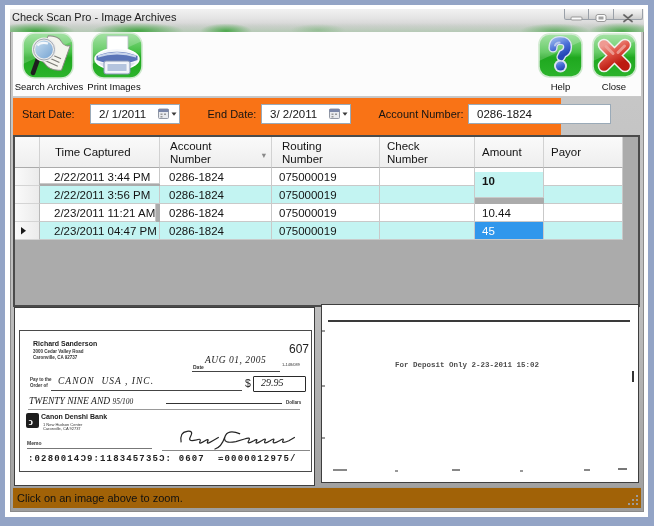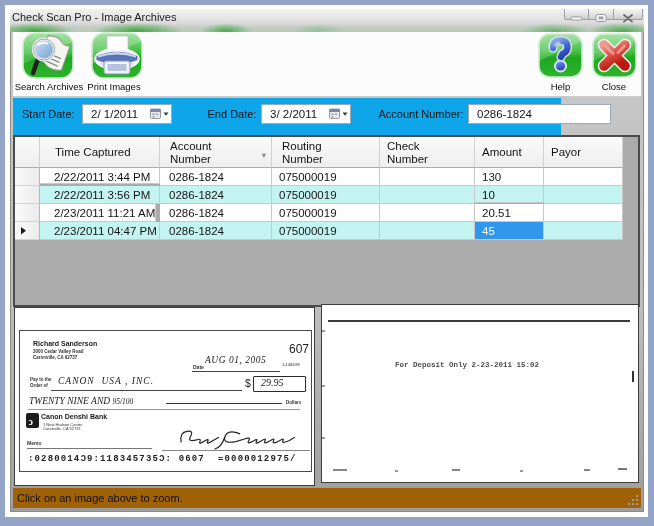--- a/index.html
+++ b/index.html
@@ -24,21 +24,21 @@
 #title { left:12px; top:11px; font-size:11px; color:#1b1b1b; }
 #winbtns { left:564px; top:9px; height:11px; display:flex; }
 .wbtn { width:25px; height:11px; background:linear-gradient(#f6f6f6,#e6e6e6 45%,#cdcdcd); border:1px solid #9aa0a8; border-top:none; position:relative; }
 .wbtn + .wbtn { border-left:none; }
 .wbtn.first { border-radius:0 0 0 2.5px; }
 .wbtn.last { border-radius:0 0 2.5px 0; width:29px; }
 
 #toolbar { left:13px; top:32px; width:628px; height:65px; background:#fcfcfc; border-bottom:1px solid #c9c9c9; }
 .tlabel { position:absolute; font-size:9.5px; color:#0d0d0d; text-align:center; white-space:nowrap; }
 
-#filterrow { left:13px; top:98px; width:548px; height:37px; background:#0ea5e9; font-size:11px; color:#141414; }
+#filterrow { left:13px; top:98px; width:548px; height:37px; background:#f97316; font-size:11px; color:#141414; }
 .flabel { position:absolute; top:10px; }
 .fld { position:absolute; top:5.5px; background:#fff; border:1px solid #9aaab8; font-size:11.5px; color:#141414; height:20px; padding-top:3.5px; padding-left:8px; }
 .dd { position:absolute; right:1px; top:2.5px; width:21px; height:15px; }
 
 #grid { left:13px; top:135px; width:627px; height:172px; background:#ababab; border:2px solid #4b4b4b; }
 .gh { position:absolute; top:0; height:31px; background:linear-gradient(#fafafa,#eeeeee); border-right:1px solid #d2d2d2; border-bottom:1px solid #ababab; font-size:11.5px; color:#141414; padding:3px 0 0 7px; line-height:12.5px; }
 .rh { position:absolute; left:0; width:25px; height:18px; background:linear-gradient(90deg,#fafafa,#ebebeb); border-right:1px solid #b8b8b8; border-bottom:1px solid #d4d4d4; }
 .gc { position:absolute; font-size:11.5px; color:#141414; padding:2.5px 0 0 7px; border-right:1px solid #c9c9c9; border-bottom:1px solid #c9c9c9; height:18px; white-space:nowrap; }
 .r0 { background:#ffffff; }
 .r1 { background:#c3f4f2; }
@@ -157,21 +157,21 @@
       <path d="M1 28 L44 8 L44 11 Q44 1 34 1 L11 1 Q1 1 1 11 Z" fill="#ffffff" opacity="0.2"></path>
       <path d="M12 12 L33 33 M33 12 L12 33" stroke="#eef3ee" stroke-width="12.6" stroke-linecap="round"></path>
       <path d="M12 12 L33 33 M33 12 L12 33" stroke="url(#red)" stroke-width="9.6" stroke-linecap="round"></path>
       <path d="M14 13.5 L21 20.5 M32.5 13 L26 19.5" stroke="#f0a8a0" stroke-width="3" stroke-linecap="round" opacity="0.8"></path>
     </svg>
   </div>
   <div class="tlabel" style="left:573px;top:49px;width:56px;">Close</div>
 </div>
 <div class="abs" id="filterrow">
   <span class="flabel" style="left:9px;">Start Date:</span>
-  <div class="fld" style="left:69px;width:90px;">2/ 1/2011
+  <div class="fld" style="left:77px;width:90px;">2/ 1/2011
     <div class="dd"><svg width="20" height="14">
           <rect x="1.5" y="2" width="10" height="9.5" rx="1" fill="#e8eaee" stroke="#9298a4" stroke-width="1"></rect>
           <rect x="1.5" y="2" width="10" height="3" fill="#7a86a8"></rect>
           <rect x="3.5" y="6.5" width="2" height="1.5" fill="#999"></rect>
           <rect x="7" y="6.5" width="2" height="1.5" fill="#999"></rect>
           <rect x="3.5" y="9" width="2" height="1.5" fill="#999"></rect>
           <path d="M14.5 5.5 l5 0 l-2.5 3.2 z" fill="#3a3a3a"></path>
         </svg></div>
   </div>
   <span class="flabel" style="left:194.5px;">End Date:</span>
@@ -203,28 +203,28 @@
   <div class="gc r0" style="left:145px;width:112px;top:31px;height:18px;padding-left:9px;">0286-1824</div>
   <div class="gc r0" style="left:257px;width:108px;top:31px;height:18px;padding-left:7px;">075000019</div>
   <div class="gc r0" style="left:365px;width:95px;top:31px;height:18px;padding-left:7px;"></div>
   <div class="gc r0" style="left:460px;width:69px;top:31px;height:18px;padding-left:7px;">130</div>
   <div class="gc r0" style="left:529px;width:79px;top:31px;height:18px;padding-left:7px;"></div>
   <div class="rh" style="top:49px;height:18px;"></div>
   <div class="gc r1" style="left:25px;width:120px;top:49px;height:18px;padding-left:14px;">2/22/2011 3:56 PM</div>
   <div class="gc r1" style="left:145px;width:112px;top:49px;height:18px;padding-left:9px;">0286-1824</div>
   <div class="gc r1" style="left:257px;width:108px;top:49px;height:18px;padding-left:7px;">075000019</div>
   <div class="gc r1" style="left:365px;width:95px;top:49px;height:18px;padding-left:7px;"></div>
-  <div class="gc r1" style="left:460px;width:69px;top:49px;height:17px;padding-left:7px;">10</div>
+  <div class="gc r1" style="left:460px;width:69px;top:35px;height:26px;padding-left:7px;font-weight:bold;">10</div>
   <div class="gc r1" style="left:529px;width:79px;top:49px;height:18px;padding-left:7px;"></div>
   <div class="rh" style="top:67px;height:18px;"></div>
   <div class="gc r0" style="left:25px;width:116px;top:67px;height:18px;padding-left:14px;">2/23/2011 11:21 AM</div>
   <div class="gc r0" style="left:145px;width:112px;top:67px;height:18px;padding-left:9px;">0286-1824</div>
   <div class="gc r0" style="left:257px;width:108px;top:67px;height:18px;padding-left:7px;">075000019</div>
   <div class="gc r0" style="left:365px;width:95px;top:67px;height:18px;padding-left:7px;"></div>
-  <div class="gc r0" style="left:460px;width:69px;top:67px;height:18px;padding-left:7px;">20.51</div>
+  <div class="gc r0" style="left:460px;width:69px;top:67px;height:18px;padding-left:7px;">10.44</div>
   <div class="gc r0" style="left:529px;width:79px;top:67px;height:18px;padding-left:7px;"></div>
   <div class="rh" style="top:85px;height:18px;"><svg width="24" height="17">
         <path d="M6 5 L11 8.7 L6 12.4 z" fill="#1a1a1a"></path>
       </svg></div>
   <div class="gc r1" style="left:25px;width:120px;top:85px;height:18px;padding-left:14px;">2/23/2011 04:47 PM</div>
   <div class="gc r1" style="left:145px;width:112px;top:85px;height:18px;padding-left:9px;">0286-1824</div>
   <div class="gc r1" style="left:257px;width:108px;top:85px;height:18px;padding-left:7px;">075000019</div>
   <div class="gc r1" style="left:365px;width:95px;top:85px;height:18px;padding-left:7px;"></div>
   <div class="gc r1" style="left:460px;width:69px;top:85px;height:18px;padding-left:7px;background:#3097ec;color:#fff;">45</div>
   <div class="gc r1" style="left:529px;width:79px;top:85px;height:18px;padding-left:7px;"></div>

